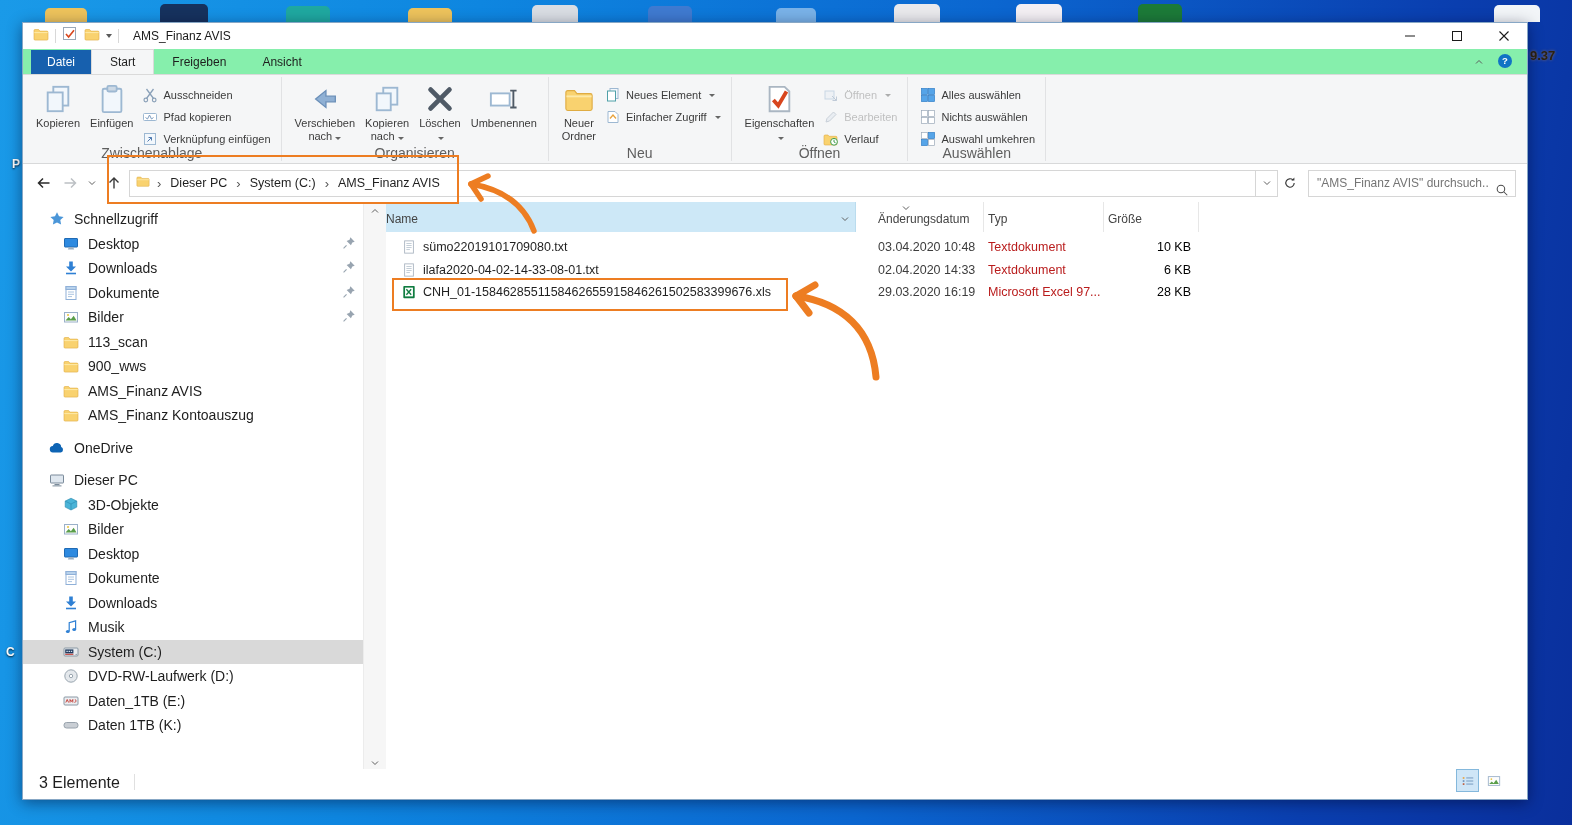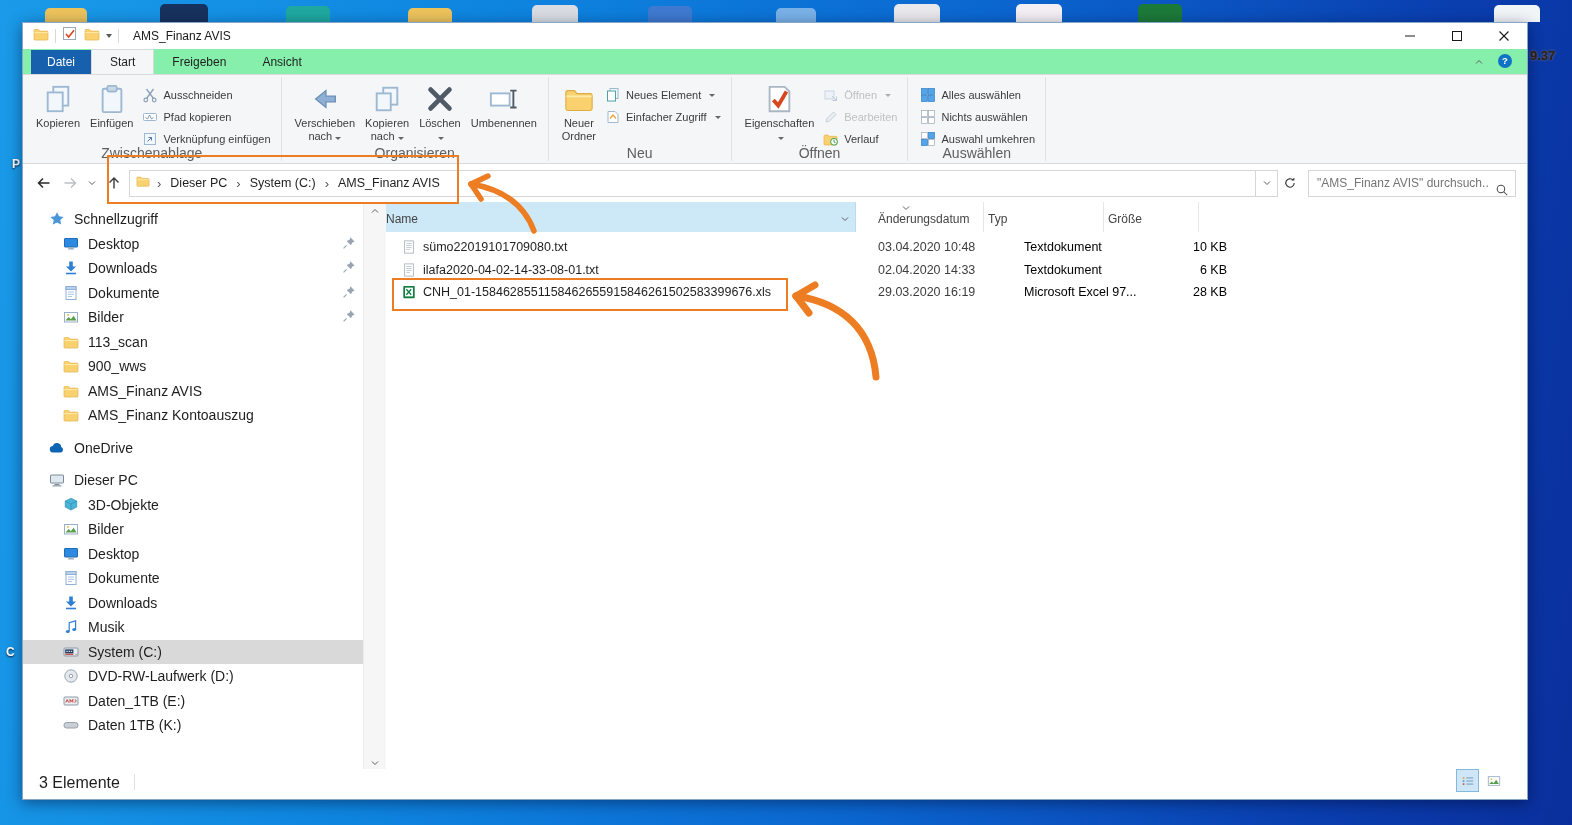--- a/index.html
+++ b/index.html
@@ -95,21 +95,21 @@
   .hcell.date { width:128px; padding-left:22px; }
   .hcell.type { width:120px; padding-left:4px; }
   .hcell.size { width:95px;  padding-left:4px; }
   .hname-drop { position:absolute; right:4px; bottom:7px; }
   .hsort { position:absolute; left:44px; top:0; }
   #rows { padding-top:4px; }
   .frow { display:flex; align-items:center; height:22.5px; font-size:12.5px; }
   .fcell-name { width:470px; display:flex; align-items:flex-end; gap:7px; padding-left:16px;
     color:#1f1f1f; white-space:nowrap; }
   .fcell-date { width:128px; padding-left:22px; color:#3d3d3d; }
-  .fcell-type { width:120px; padding-left:4px; color:#000000;margin-left:36px; }
+  .fcell-type { width:120px; padding-left:4px; color:#b91c1c; }
   .fcell-size { width:95px; padding-right:8px; text-align:right; color:#000000; }
 
   #statusbar { position:absolute; left:0; bottom:0; width:100%; height:30px; background:#fff;
     display:flex; align-items:flex-start; padding:5px 0 0 16px; }
   #status-text { font-size:16px; color:#1e1e1e; }
   #status-div { width:1px; height:16px; background:#e0e0e0; margin-left:14px; }
   #viewbtns { position:absolute; right:22px; bottom:7px; display:flex; gap:3px; }
   .vbtn { width:23px; height:23px; display:flex; align-items:center; justify-content:center;
     border:1px solid transparent; }
   .vbtn.active { background:#cfe6f7; border:1px solid #84b8dc; }

